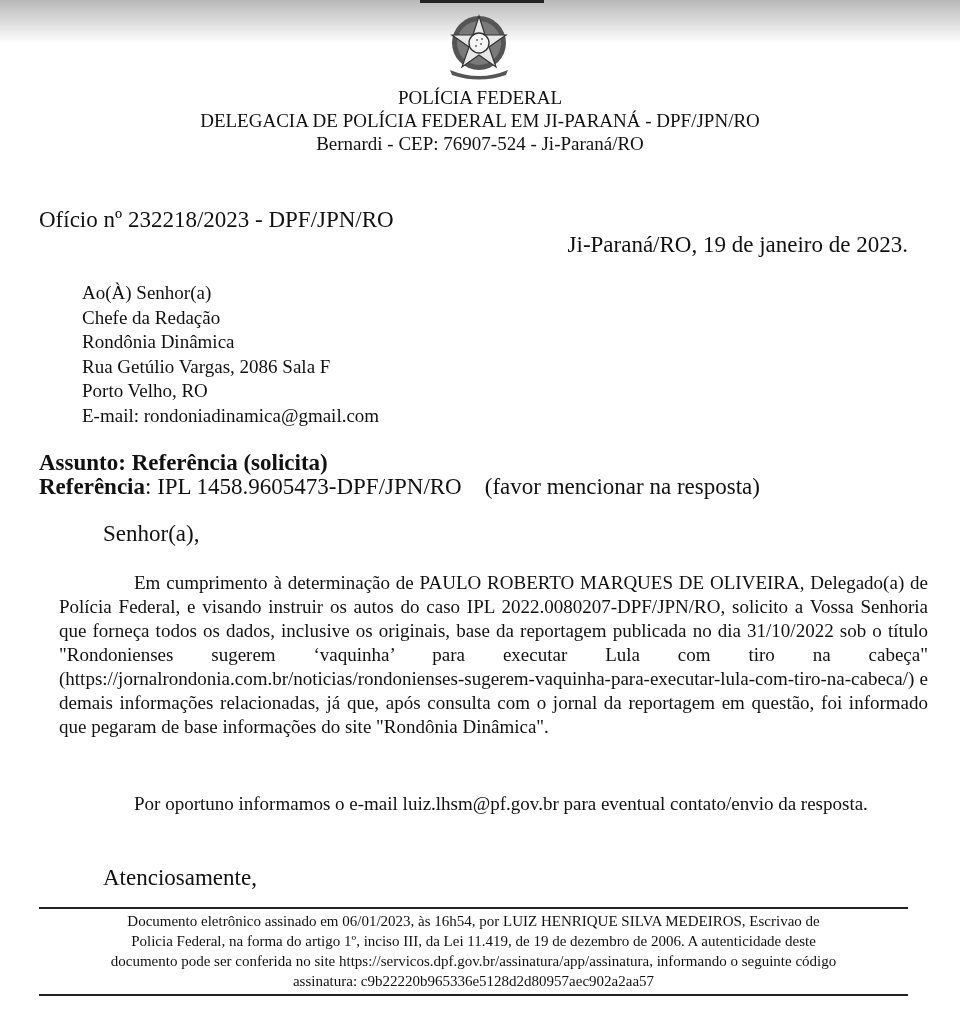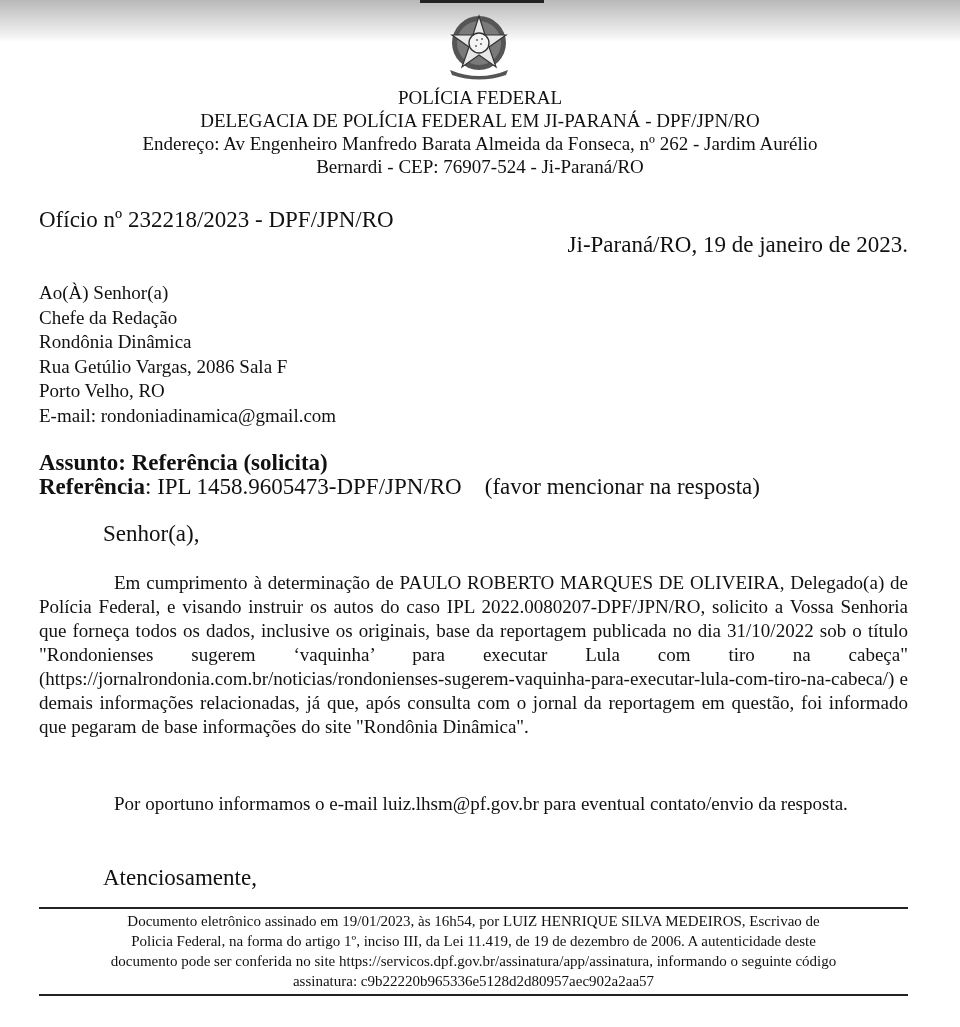--- a/index.html
+++ b/index.html
@@ -23,27 +23,27 @@
   .emblem {
     position: absolute; left: 440px; top: 10px; width: 78px; height: 72px;
   }
   .header {
     position: absolute; left: 0; top: 86px; width: 960px; text-align: center;
     font-size: 19px; line-height: 23px;
   }
   .header div { white-space: nowrap; }
   .abs { position: absolute; white-space: nowrap; font-size: 23px; line-height: 24px; }
   .recipient { position: absolute; left: 39px; top: 281px; font-size: 19px; line-height: 24.5px; }
-  .recipient div { white-space: nowrap; }
+  .recipient div { white-space: nowrap; margin-left: 43px; }
   .bold { font-weight: bold; }
   .para {
     position: absolute; left: 39px; width: 869px; font-size: 19px; line-height: 24px;
     text-align: justify;
   }
-  .indent { text-indent: 75px; }
+  .indent { text-indent: 75px; margin-left: 20px; }
   .footer {
     position: absolute; left: 39px; top: 907px; width: 869px;
     border-top: 2px solid #222; border-bottom: 2px solid #222;
     text-align: center; font-size: 15px; line-height: 20px; padding: 2px 0 3px 0;
   }
 </style>
 </head>
 <body>
 
 <div class="top-shade"></div>
@@ -61,21 +61,20 @@
       <circle cx="41" cy="34" r="1"></circle>
       <circle cx="36" cy="36" r="1"></circle>
       <circle cx="42" cy="29" r="1"></circle>
   </g>
   <path d="M10,60 Q39,72 68,60 L66,65 Q39,74 12,65 Z" fill="#555"></path>
 </svg>
 
 <div class="header">
   <div>POLÍCIA FEDERAL</div>
   <div>DELEGACIA DE POLÍCIA FEDERAL EM JI-PARANÁ  - DPF/JPN/RO</div>
-  <div>Endereço: Av Engenheiro Manfredo Barata Almeida da Fonseca, nº 262 - Jardim Aurélio</div>
   <div>Bernardi - CEP: 76907-524  - Ji-Paraná/RO</div>
 </div>
 
 <div class="abs" style="left:39px; top:208px;">Ofício nº 232218/2023 - DPF/JPN/RO</div>
 <div class="abs" style="right:52px; top:233px;">Ji-Paraná/RO, 19 de janeiro de 2023.</div>
 
 <div class="recipient">
   <div>Ao(À) Senhor(a)</div>
   <div>Chefe da Redação</div>
   <div>Rondônia Dinâmica</div>
@@ -91,17 +90,17 @@
 
 <div class="abs" style="left:103px; top:522px;">Senhor(a),</div>
 
 <div class="para indent" style="top:571px;">Em cumprimento à determinação de PAULO ROBERTO MARQUES DE OLIVEIRA, Delegado(a) de Polícia Federal, e visando instruir os autos do caso IPL 2022.0080207-DPF/JPN/RO, solicito a Vossa Senhoria que forneça todos os dados, inclusive os originais, base da reportagem publicada no dia 31/10/2022 sob o título "Rondonienses sugerem ‘vaquinha’ para executar Lula com tiro na cabeça" (https://jornalrondonia.com.br/noticias/rondonienses-sugerem-vaquinha-para-executar-lula-com-tiro-na-cabeca/) e demais informações relacionadas, já que, após consulta com o jornal da reportagem em questão, foi informado que pegaram de base informações do site "Rondônia Dinâmica".</div>
 
 <div class="para indent" style="top:792px;">Por oportuno informamos o e-mail luiz.lhsm@pf.gov.br para eventual contato/envio da resposta.</div>
 
 <div class="abs" style="left:103px; top:866px;">Atenciosamente,</div>
 
 <div class="footer">
-  <div>Documento eletrônico assinado em 19/01/2023, às 16h54, por LUIZ HENRIQUE SILVA MEDEIROS, Escrivao de</div>
+  <div>Documento eletrônico assinado em 06/01/2023, às 16h54, por LUIZ HENRIQUE SILVA MEDEIROS, Escrivao de</div>
   <div>Policia Federal, na forma do artigo 1º, inciso III, da Lei 11.419, de 19 de dezembro de 2006. A autenticidade deste</div>
   <div>documento pode ser conferida no site https://servicos.dpf.gov.br/assinatura/app/assinatura, informando o seguinte código</div>
   <div>assinatura: c9b22220b965336e5128d2d80957aec902a2aa57</div>
 </div>
 
 </body></html>

